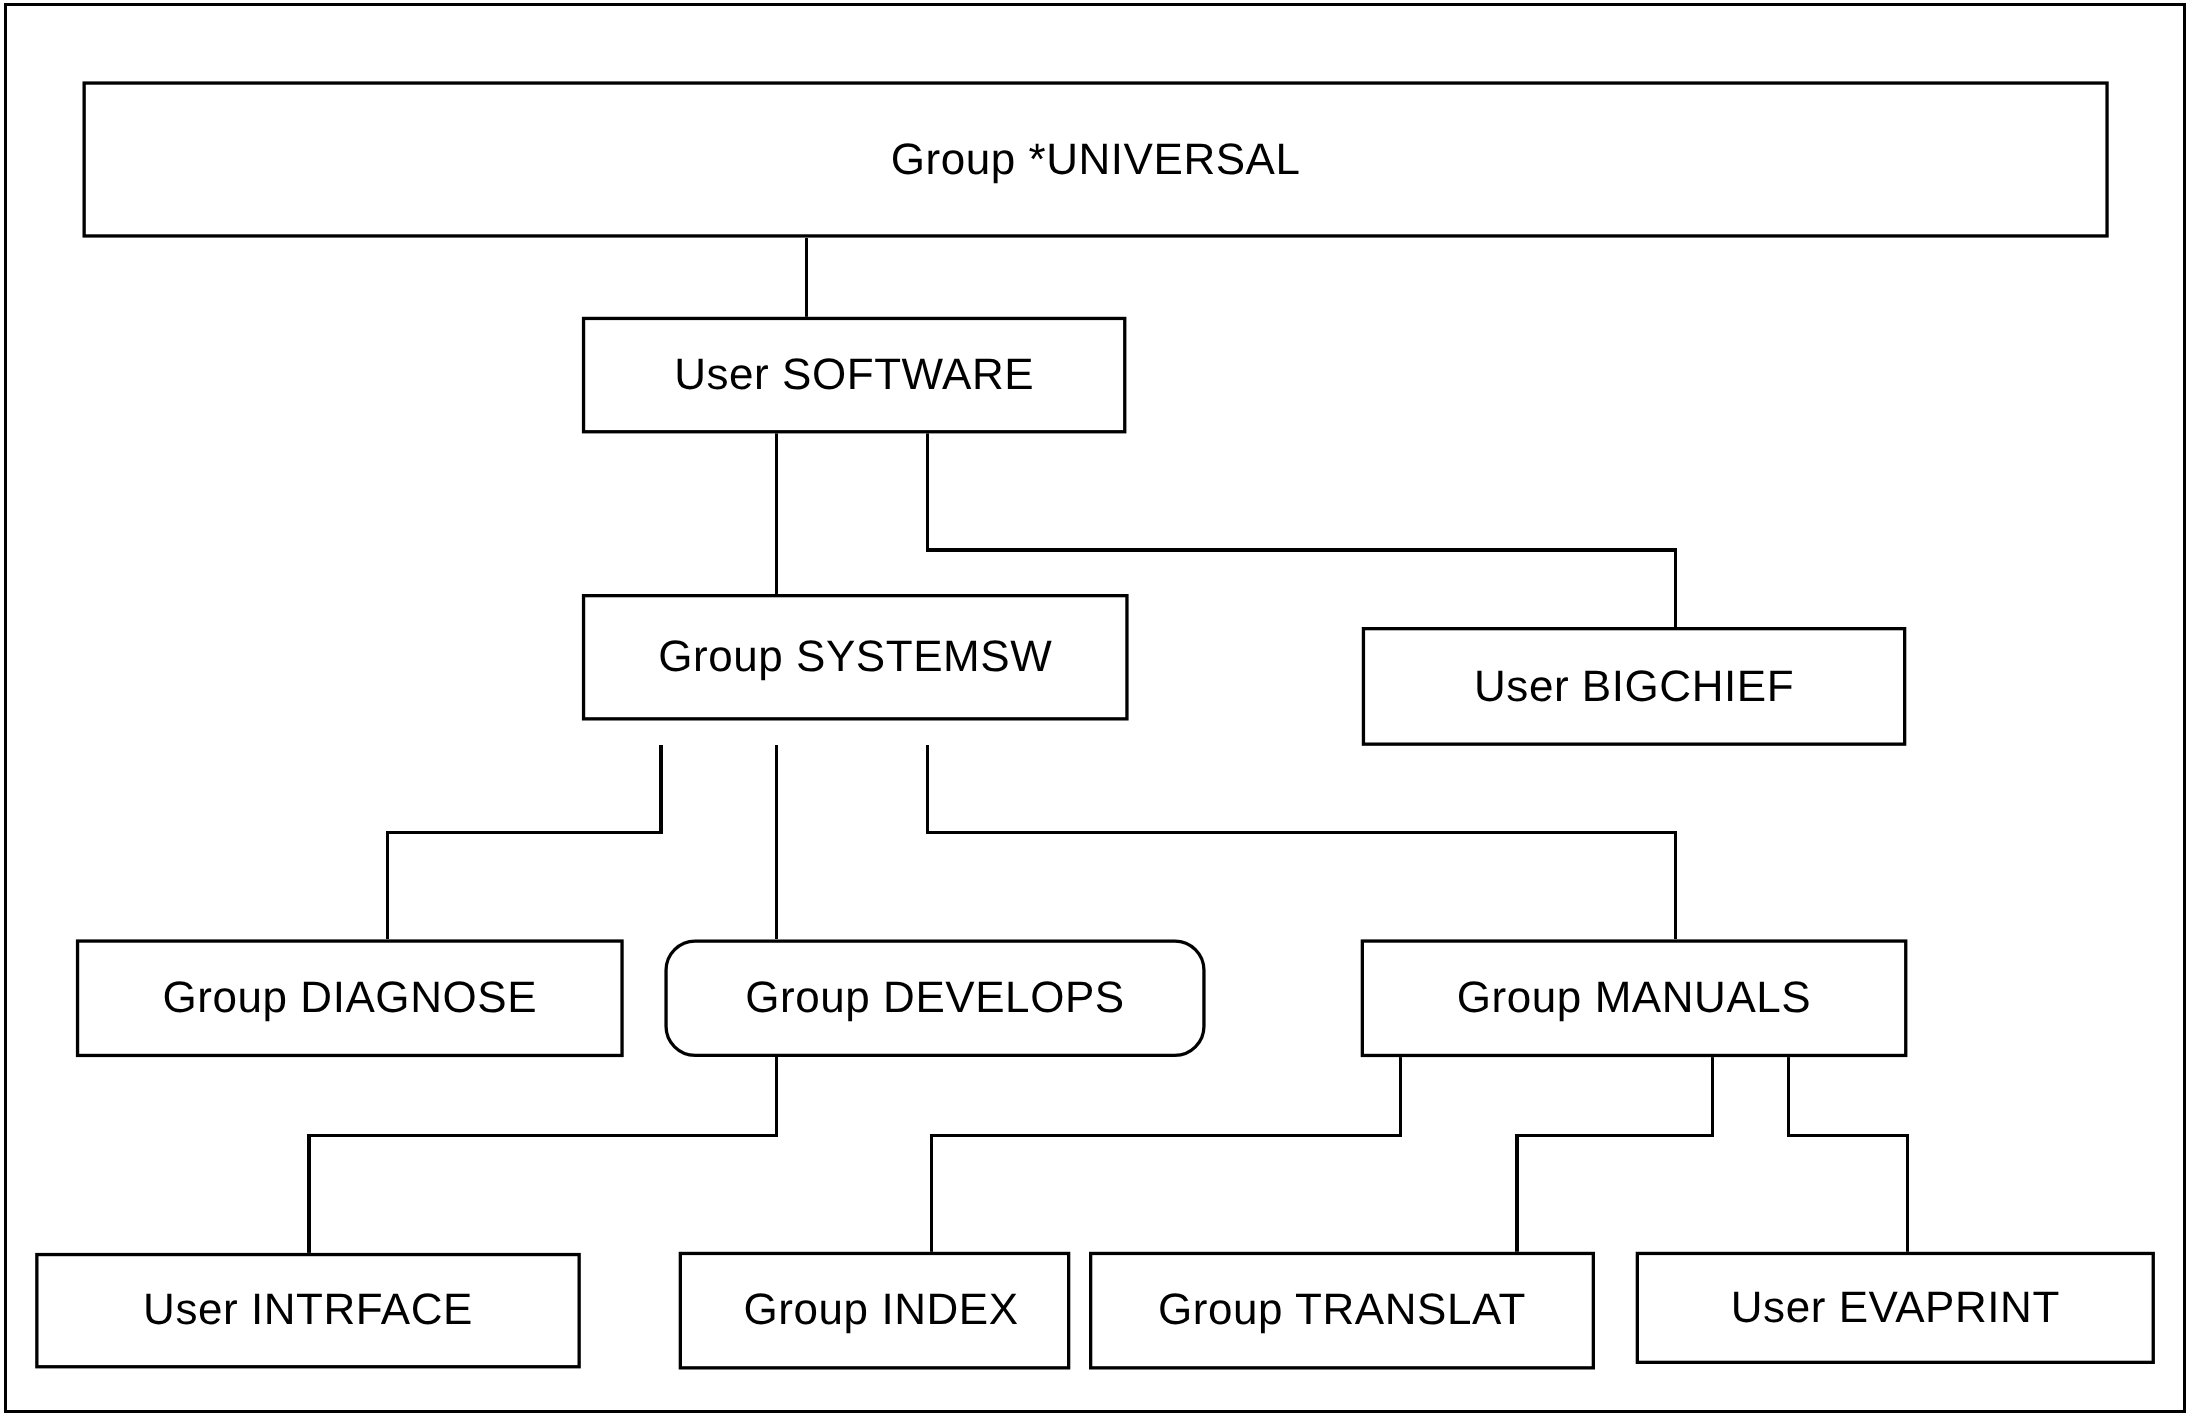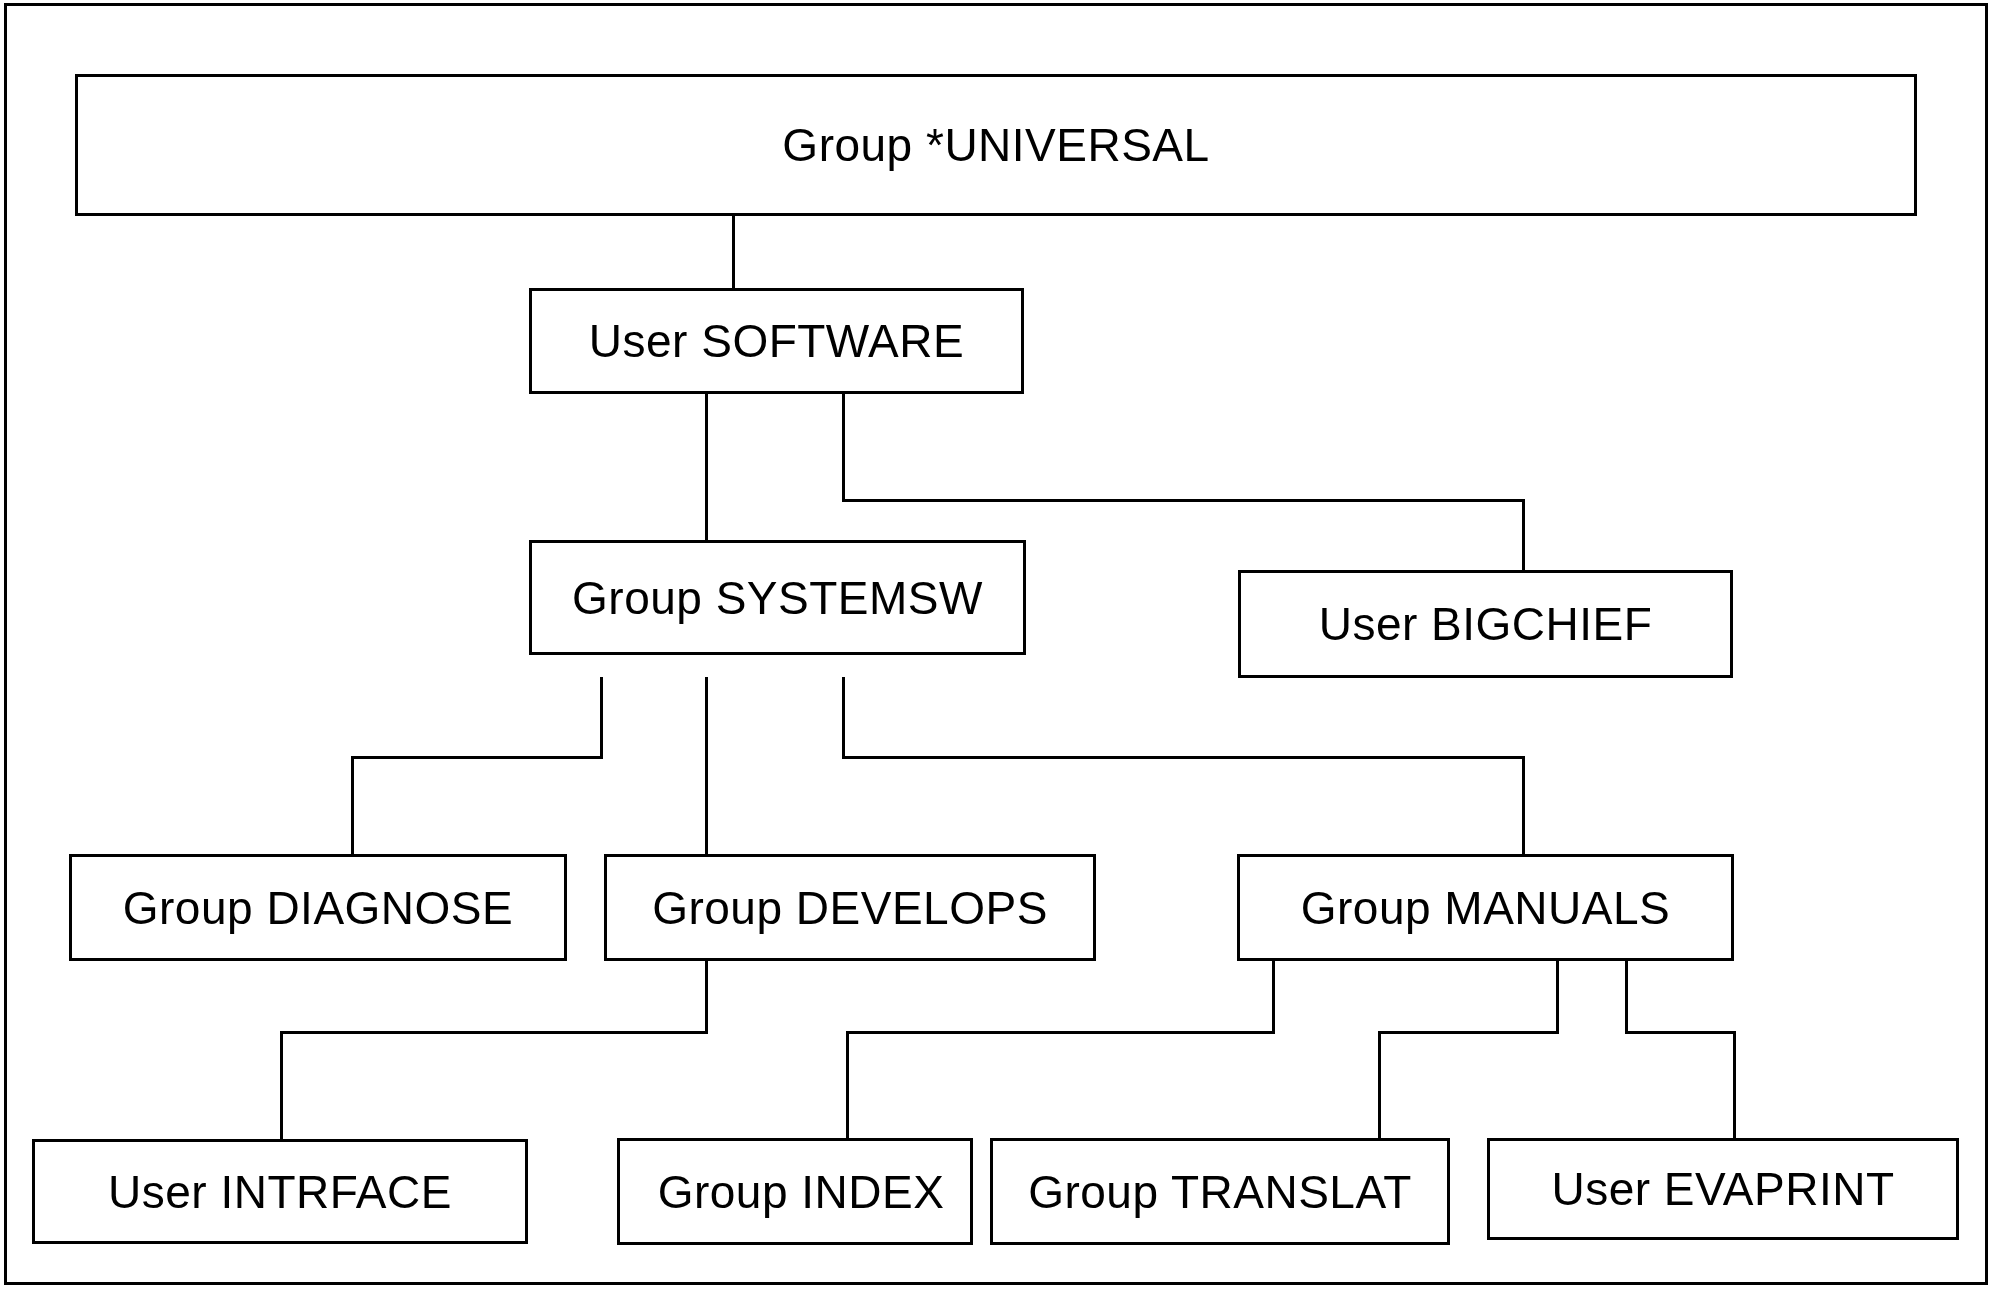--- a/index.html
+++ b/index.html
@@ -29,21 +29,21 @@
     stroke-width: 3;
   }
   .node {
     position: absolute;
     box-sizing: border-box;
     background: #ffffff;
     border: 3px solid #000000;
     display: flex;
     align-items: center;
     justify-content: center;
-    font-size: 46px;
+    font-size: 40px;
     font-weight: 400;
     color: #000000;
     white-space: nowrap;
     letter-spacing: 0.5px;
   }
 </style>
 </head>
 <body>
 
 <div class="canvas">
@@ -75,21 +75,21 @@
   </div>
 
   <div class="node" style="left:1238px; top:570px;  width:495px;  height:108px;align-items:center;">
     <span>User BIGCHIEF</span>
   </div>
 
   <div class="node" style="left:69px;   top:854px;  width:498px;  height:107px;">
     <span>Group DIAGNOSE</span>
   </div>
 
-  <div class="node" style="left:604px;  top:854px;  width:492px;  height:107px;">
+  <div class="node" style="left:604px;  top:854px;  width:492px;  height:107px;border-radius:28px;">
     <span>Group DEVELOPS</span>
   </div>
 
   <div class="node" style="left:1237px; top:854px;  width:497px;  height:107px;">
     <span>Group MANUALS</span>
   </div>
 
   <div class="node" style="left:32px;   top:1139px; width:496px;  height:105px;">
     <span>User INTRFACE</span>
   </div>

